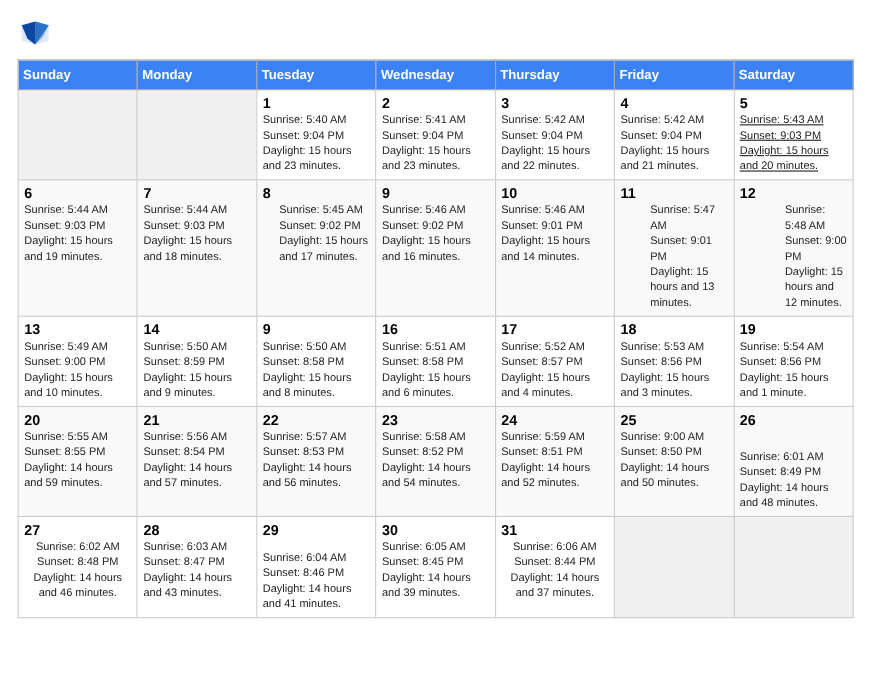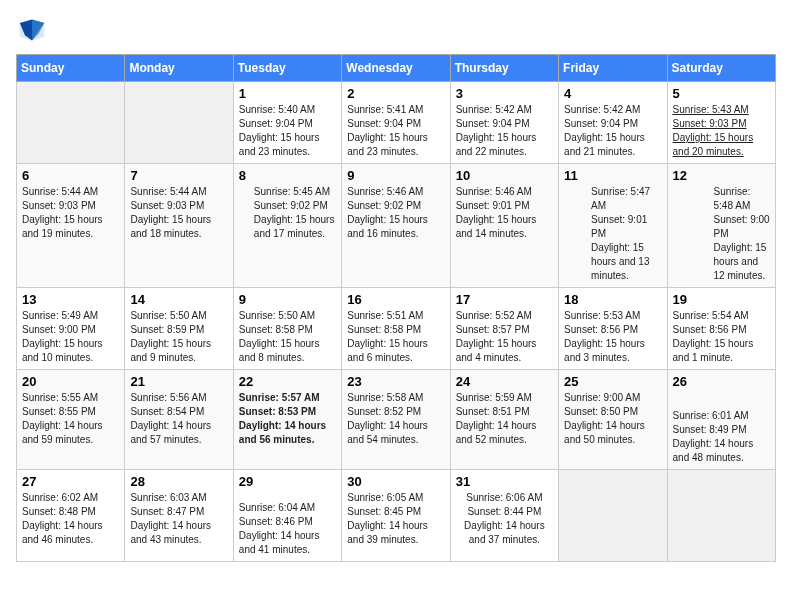--- a/index.html
+++ b/index.html
@@ -253,21 +253,21 @@
 Daylight: 14 hours and 59 minutes.</div>
         </td>
         <td>
           <div class="cell-day">21</div>
           <div class="cell-info" style="white-space: pre-line;">Sunrise: 5:56 AM
 Sunset: 8:54 PM
 Daylight: 14 hours and 57 minutes.</div>
         </td>
         <td>
           <div class="cell-day">22</div>
-          <div class="cell-info" style="white-space: pre-line; font-weight: bold;">Sunrise: 5:57 AM
+          <div class="cell-info" style="white-space: pre-line;">Sunrise: 5:57 AM
 Sunset: 8:53 PM
 Daylight: 14 hours and 56 minutes.</div>
         </td>
         <td>
           <div class="cell-day">23</div>
           <div class="cell-info" style="white-space: pre-line;">Sunrise: 5:58 AM
 Sunset: 8:52 PM
 Daylight: 14 hours and 54 minutes.</div>
         </td>
         <td>
@@ -285,21 +285,21 @@
         <td>
           <div class="cell-day">26</div>
           <div class="cell-info" style="white-space: pre-line; margin-top: 20px;">Sunrise: 6:01 AM
 Sunset: 8:49 PM
 Daylight: 14 hours and 48 minutes.</div>
         </td>
       </tr>
       <tr>
         <td>
           <div class="cell-day">27</div>
-          <div class="cell-info" style="white-space: pre-line;">Sunrise: 6:02 AM
+          <div class="cell-info" style="white-space: pre-line; text-align: center;">Sunrise: 6:02 AM
 Sunset: 8:48 PM
 Daylight: 14 hours and 46 minutes.</div>
         </td>
         <td>
           <div class="cell-day">28</div>
           <div class="cell-info" style="white-space: pre-line;">Sunrise: 6:03 AM
 Sunset: 8:47 PM
 Daylight: 14 hours and 43 minutes.</div>
         </td>
         <td>

